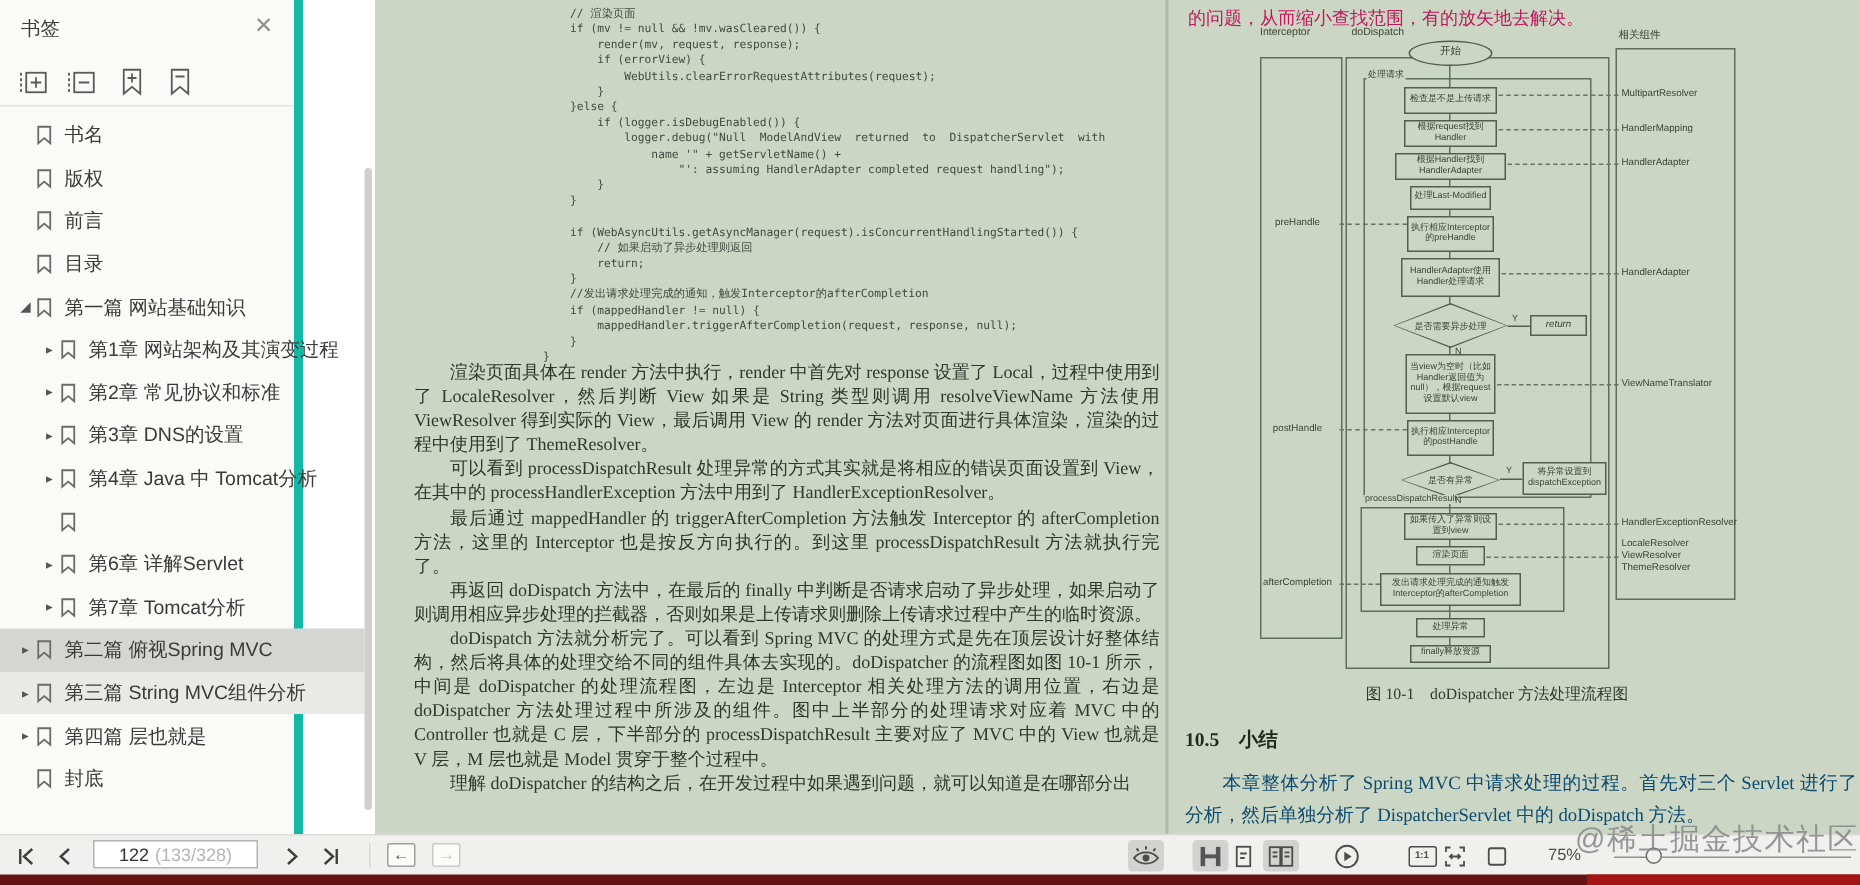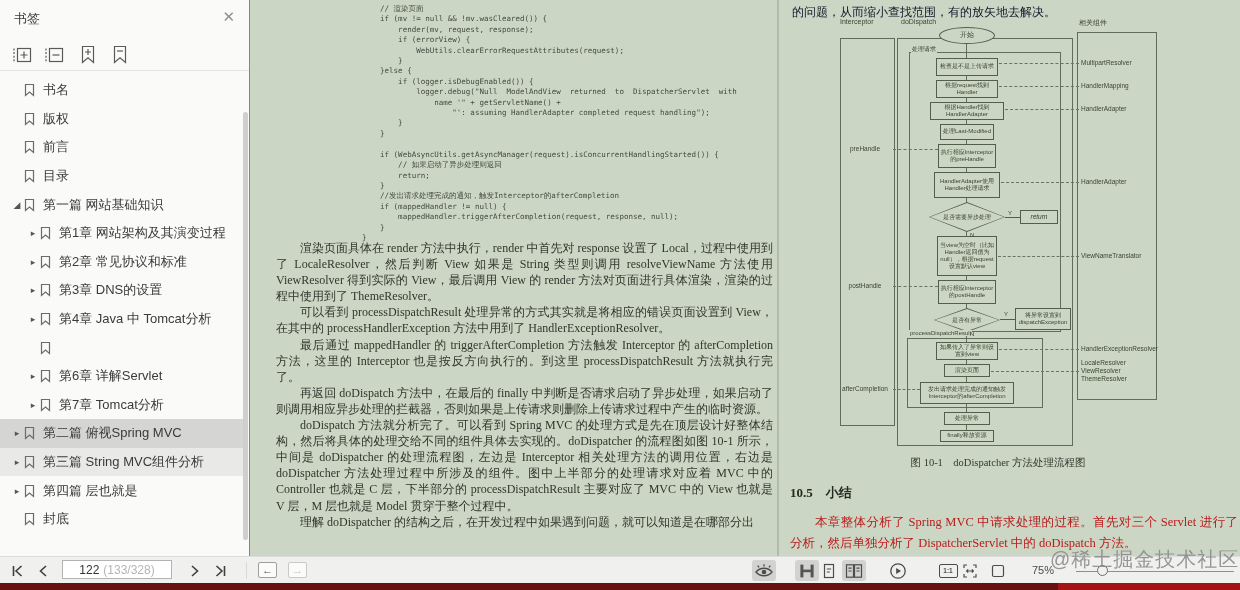--- a/index.html
+++ b/index.html
@@ -1,22 +1,22 @@
 <!DOCTYPE html>
 <html><head>
 <meta charset="utf-8">
 <style>
   html,body{margin:0;padding:0;}
   body{width:1240px;height:590px;overflow:hidden;background:#fff;
        font-family:"Liberation Sans","DejaVu Sans",sans-serif;position:relative;}
   .app{position:absolute;inset:0;}
 
   
-  .sidebar{position:absolute;left:0;top:0;width:250px;height:556px;background:#fafaf9;
-           border-right:1px solid #14b8a6;box-sizing:border-box;}
+  .sidebar{position:absolute;left:0;top:0;width:202px;height:556px;background:#fafaf9;
+           border-right:6px solid #14b8a6;box-sizing:border-box;}
   .sb-header{position:absolute;left:0;top:0;width:100%;height:34px;}
   .sb-title{position:absolute;left:14px;top:10px;font-size:13px;color:#3c3c3c;}
   .sb-close{position:absolute;right:14px;top:8px;font-size:15px;color:#8f8f8f;cursor:default;}
   .sb-tools{position:absolute;left:0;top:38px;width:100%;height:32px;border-bottom:1px solid #e4e4e2;}
   .sb-tool{position:absolute;top:4px;width:24px;height:24px;display:flex;align-items:center;justify-content:center;}
   .sb-list{position:absolute;left:0;top:76px;width:243px;}
   .sb-row{height:28.6px;display:flex;align-items:center;font-size:13px;color:#3a3a3a;white-space:nowrap;overflow:hidden;}
   .sb-row.sel{background:#d5d5d3;}
   .sb-row.hov{background:#e9e9e7;}
   .sb-arrow{width:14px;flex:0 0 14px;font-size:9px;color:#555;text-align:center;}
@@ -26,27 +26,27 @@
 
   
   .content{position:absolute;left:250px;top:0;width:990px;height:556px;background:#ccd6c4;}
   .page-seam{position:absolute;left:527px;top:0;width:2px;height:556px;background:rgba(80,92,76,.22);}
   .codeblock{position:absolute;left:112px;top:4px;margin:0;font-family:"DejaVu Sans Mono","Liberation Mono",monospace;
              font-size:7.5px;line-height:10.4px;color:#414b40;white-space:pre;}
   .paras{position:absolute;left:26px;top:240px;width:497px;font-family:"Liberation Serif","DejaVu Serif",serif;
          font-size:12px;line-height:16.1px;color:#2f372d;text-align:justify;}
   .paras p{margin:0;text-indent:2em;}
   .rp-intro{position:absolute;left:542px;top:4px;width:446px;font-family:"Liberation Serif","DejaVu Serif",serif;
-            font-size:12px;color:#0f172a;}
+            font-size:12px;color:#be185d;}
   .rp-caption{position:absolute;left:585px;top:456px;width:326px;text-align:center;
               font-family:"Liberation Serif","DejaVu Serif",serif;font-size:10.5px;color:#323a30;}
   .rp-heading{position:absolute;left:540px;top:484px;font-family:"Liberation Serif","DejaVu Serif",serif;
               font-weight:bold;font-size:13px;color:#232a22;}
   .rp-summary{position:absolute;left:540px;top:512px;width:448px;font-family:"Liberation Serif","DejaVu Serif",serif;
-              font-size:12.5px;line-height:21px;color:#b91c1c;text-align:justify;text-indent:2em;}
+              font-size:12.5px;line-height:21px;color:#0c4a6e;text-align:justify;text-indent:2em;}
 
   
   .dg{position:absolute;left:585px;top:18px;width:326px;height:434px;color:#39442f;}
   .dg *{box-sizing:border-box;}
   .dg-collabel{position:absolute;font-size:7px;color:#39442f;white-space:nowrap;}
   .dg-frame{position:absolute;border:1px solid #5f6e59;}
   .dg-grouplabel{position:absolute;font-size:6px;white-space:nowrap;background:#ccd6c4;padding:0 1px;z-index:3;}
   .dg-vline{position:absolute;width:1px;background:#5f6e59;z-index:0;}
   .node{position:absolute;border:1px solid #515f4b;background:#ccd6c4;font-size:6px;line-height:1.18;
         display:flex;align-items:center;justify-content:center;text-align:center;padding:1px;z-index:2;}

